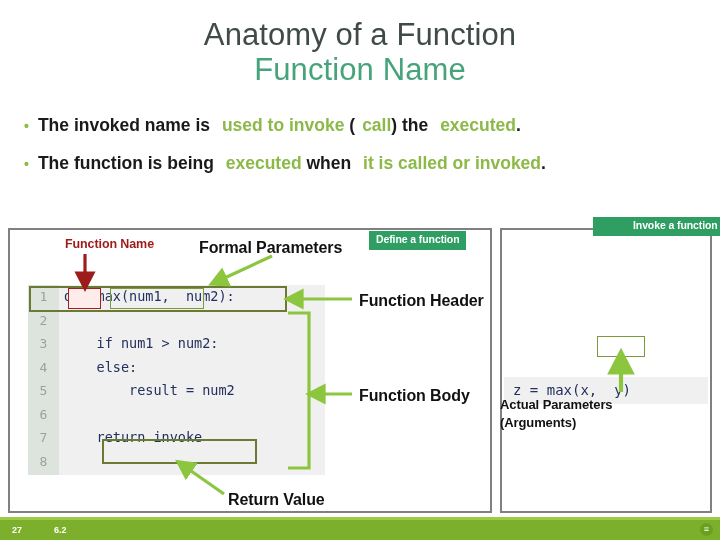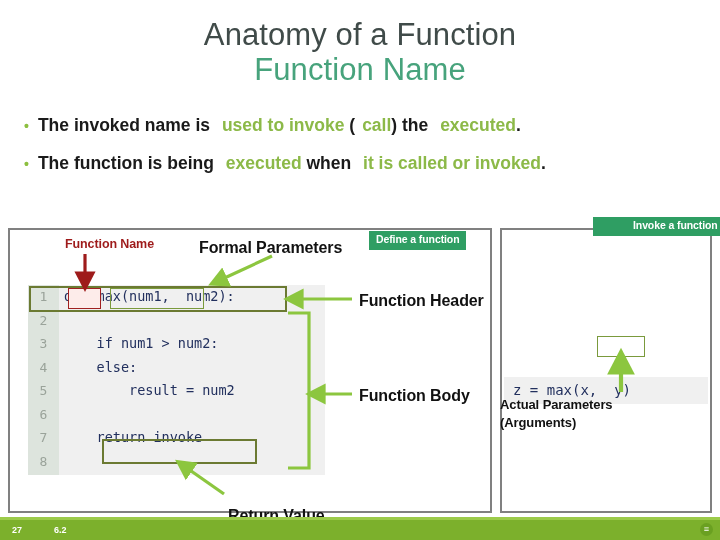--- a/index.html
+++ b/index.html
@@ -77,21 +77,21 @@
     white-space: nowrap;
     letter-spacing: -0.1px;
   }
   #lbl-funcname {
     left: 65px; top: 237px;
     color: #9e1b1b; font-size: 12.5px; font-weight: 700;
   }
   #lbl-formal  { left: 199px; top: 239px; }
   #lbl-header  { left: 359px; top: 292px; }
   #lbl-body    { left: 359px; top: 387px; }
-  #lbl-return  { left: 228px; top: 491px; margin-top: 16px; }
+  #lbl-return  { left: 228px; top: 491px; }
   #lbl-actual  { left: 500px; top: 396px; width: 212px; text-align: left;
                  font-size: 13px; line-height: 1.35; }
 
   
   #code-wrap {
     position: absolute; left: 28px; top: 285px;
     width: 297px; height: 190px;
     background: #f0f0f0;
   }
   #gutter {

